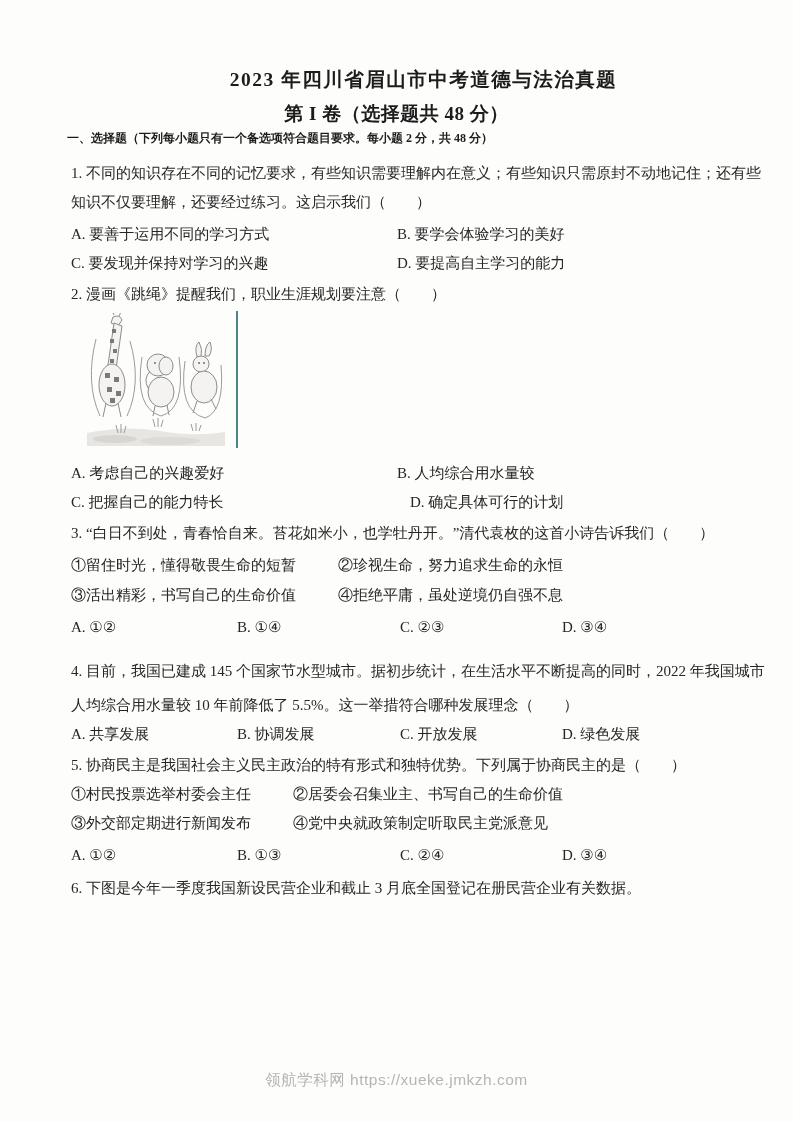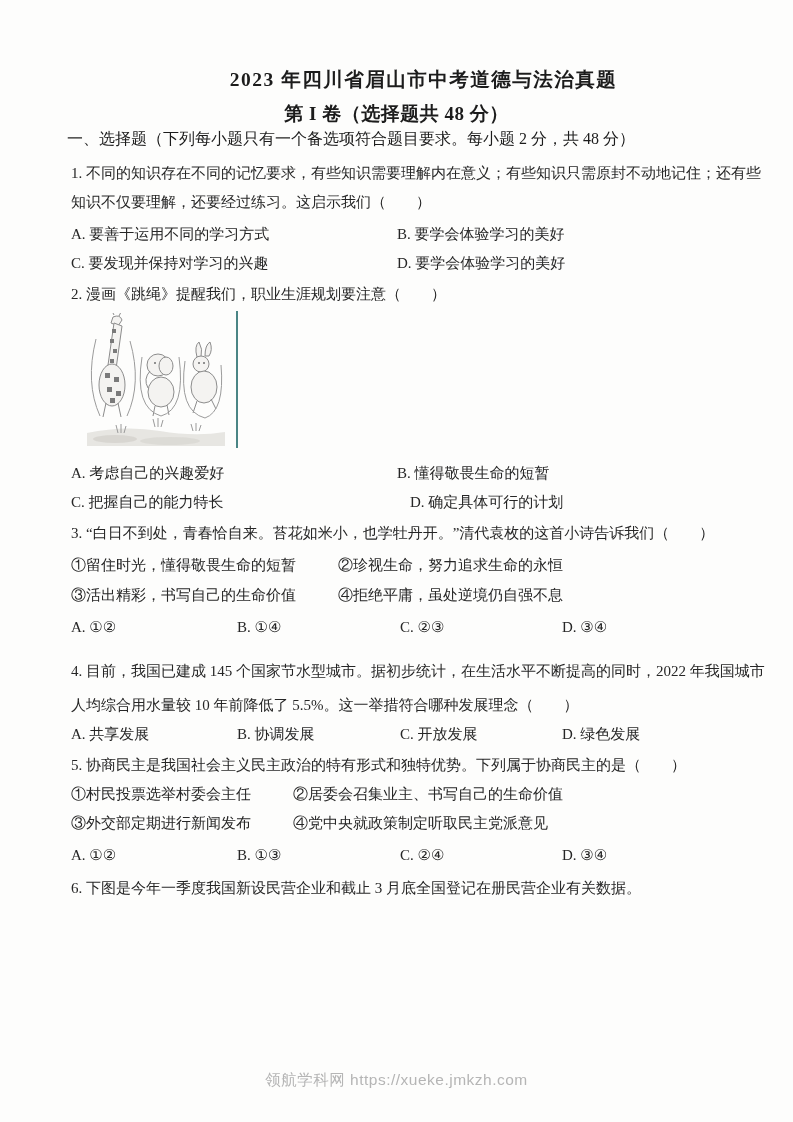--- a/index.html
+++ b/index.html
@@ -9,21 +9,21 @@
     font-family:"Liberation Serif","DejaVu Serif",serif;
     color:#262626;
   }
   .line {
     position:absolute; font-size:15px; line-height:21px;
     white-space:nowrap; color:#262626;
   }
   .center { left:0; width:793px; text-align:center; }
   .title-line { font-weight:700; font-size:19.5px; letter-spacing:1.5px; color:#1c1c1c; }
   .volume-line { font-weight:700; font-size:19px; letter-spacing:0.5px; color:#1c1c1c; }
-  .section-line { font-weight:400; font-size:16px; color:#1c1c1c; }
+  .section-line { font-weight:700; font-size:12px; color:#1c1c1c; }
   .cartoon-box { position:absolute; left:85px; top:313px; width:142px; height:135px; }
   .caret-line { position:absolute; left:236px; top:311px; width:2px; height:137px; background:#4a8585; }
   .watermark {
     position:absolute; left:0; width:793px; top:1070px; text-align:center;
     font-family:"Liberation Sans","DejaVu Sans",sans-serif;
     font-size:15.5px; color:#b5b5b5; letter-spacing:0.5px;
   }
 </style>
 </head>
 <body>
@@ -34,21 +34,21 @@
 
   <div class="line center volume-line" style="top:103px;">第 I 卷（选择题共 48 分）</div>
 
   <div class="line section-line" style="left:67px; top:128px;">一、选择题（下列每小题只有一个备选项符合题目要求。每小题 2 分，共 48 分）</div>
 
   <div class="line" style="left:71px; top:163px;">1. 不同的知识存在不同的记忆要求，有些知识需要理解内在意义；有些知识只需原封不动地记住；还有些</div>
   <div class="line" style="left:71px; top:192px;">知识不仅要理解，还要经过练习。这启示我们（　　）</div>
   <div class="line" style="left:71px; top:224px;">A. 要善于运用不同的学习方式</div>
   <div class="line" style="left:397px; top:224px;">B. 要学会体验学习的美好</div>
   <div class="line" style="left:71px; top:253px;">C. 要发现并保持对学习的兴趣</div>
-  <div class="line" style="left:397px; top:253px;">D. 要学会体验学习的美好</div>
+  <div class="line" style="left:397px; top:253px;">D. 要提高自主学习的能力</div>
 
   <div class="line" style="left:71px; top:284px;">2. 漫画《跳绳》提醒我们，职业生涯规划要注意（　　）</div>
 
   <div class="cartoon-box">
     <svg viewBox="0 0 142 135" width="142" height="135">
 
       <path d="M2 120 Q 40 112 75 118 T 140 119 L140 133 L2 133 Z" fill="#dfddd9" opacity="0.75"></path>
       <ellipse cx="30" cy="126" rx="22" ry="4" fill="#cfccc7" opacity="0.6"></ellipse>
       <ellipse cx="85" cy="128" rx="30" ry="4" fill="#d6d3ce" opacity="0.6"></ellipse>
 
@@ -97,21 +97,21 @@
         <circle cx="119" cy="50" r="1" fill="#6f6f6f" stroke="none"></circle>
         <ellipse cx="119" cy="74" rx="13" ry="16"></ellipse>
         <path d="M112 88 l-4 12 M126 86 l5 10" fill="none"></path>
         <path d="M100 48 Q93 98 120 105 Q140 98 136 52" fill="none" stroke="#9b9b9b"></path>
       </g>
     </svg>
   </div>
   <div class="caret-line"></div>
 
   <div class="line" style="left:71px; top:463px;">A. 考虑自己的兴趣爱好</div>
-  <div class="line" style="left:397px; top:463px;">B. 懂得敬畏生命的短暂</div>
+  <div class="line" style="left:397px; top:463px;">B. 人均综合用水量较</div>
   <div class="line" style="left:71px; top:492px;">C. 把握自己的能力特长</div>
   <div class="line" style="left:410px; top:492px;">D. 确定具体可行的计划</div>
 
   <div class="line" style="left:71px; top:523px;">3. “白日不到处，青春恰自来。苔花如米小，也学牡丹开。”清代袁枚的这首小诗告诉我们（　　）</div>
   <div class="line" style="left:71px; top:555px;">①留住时光，懂得敬畏生命的短暂</div>
   <div class="line" style="left:338px; top:555px;">②珍视生命，努力追求生命的永恒</div>
   <div class="line" style="left:71px; top:585px;">③活出精彩，书写自己的生命价值</div>
   <div class="line" style="left:338px; top:585px;">④拒绝平庸，虽处逆境仍自强不息</div>
   <div class="line" style="left:71px; top:617px;">A. ①②</div>
   <div class="line" style="left:237px; top:617px;">B. ①④</div>

